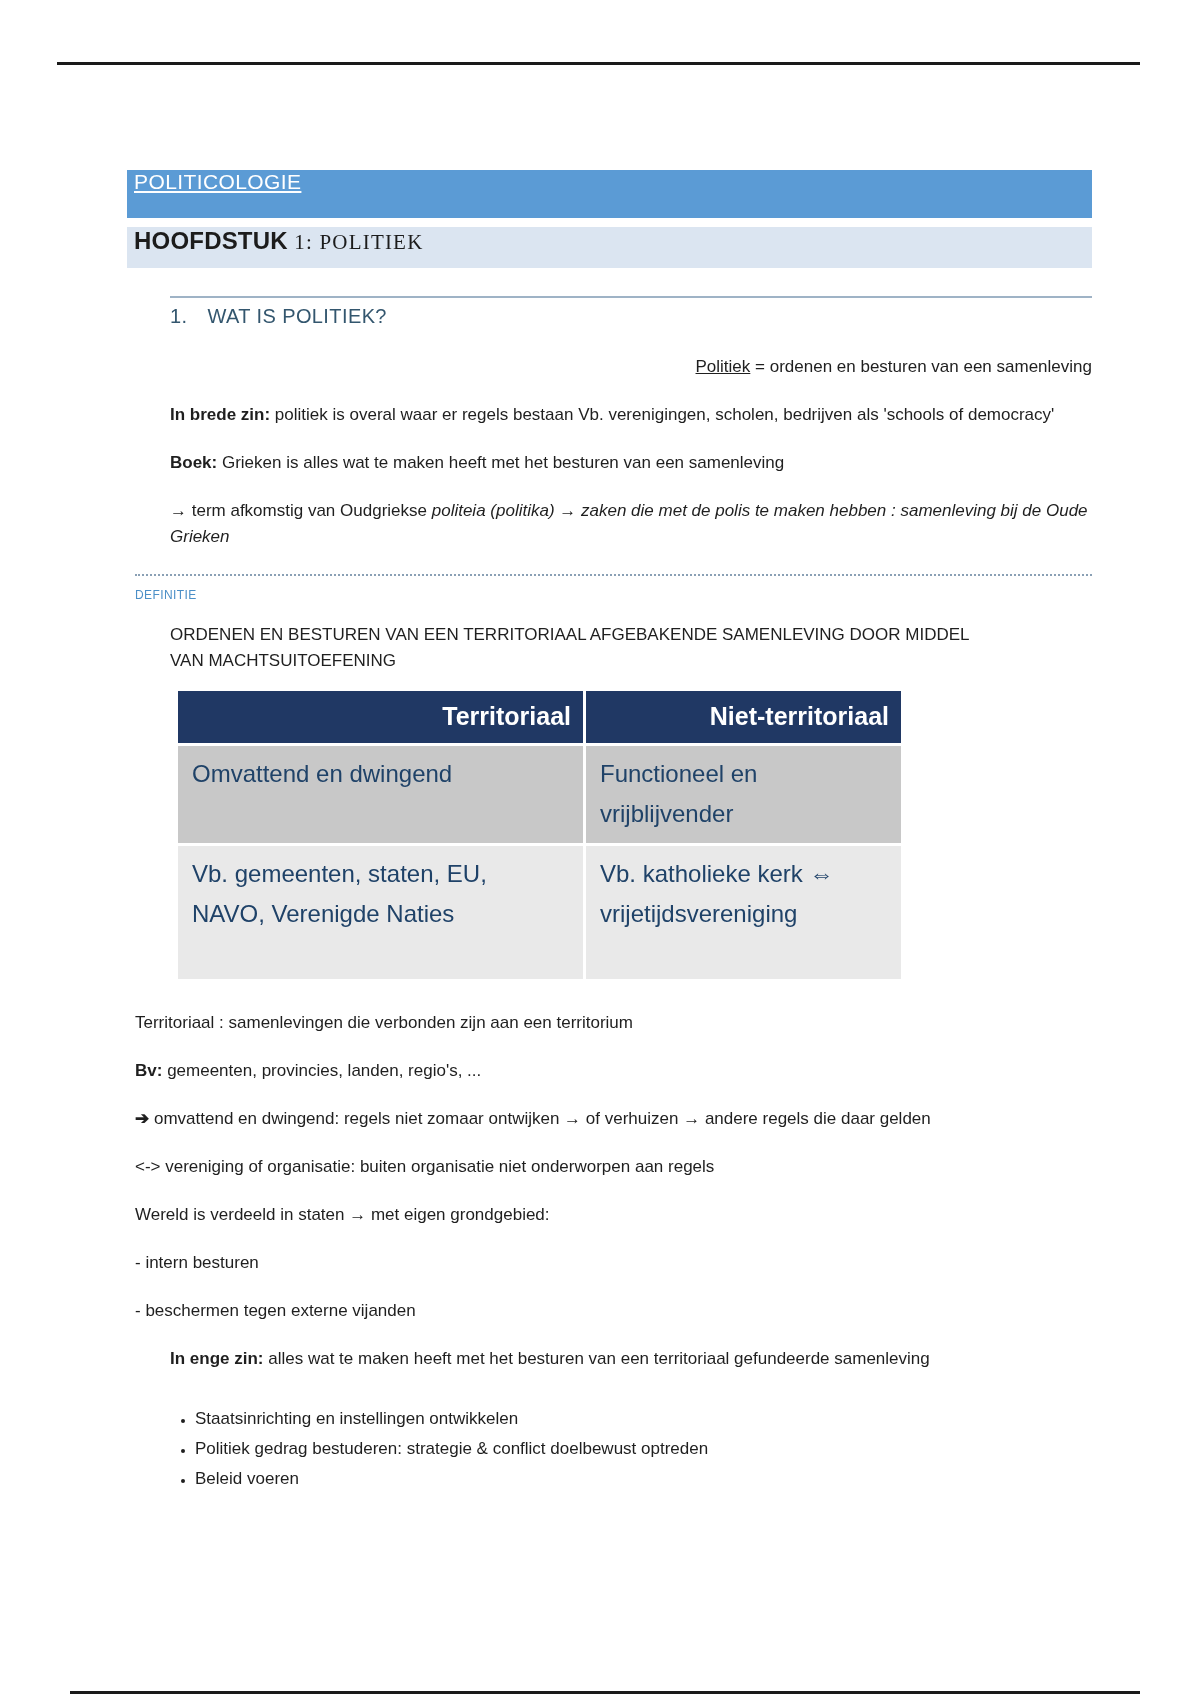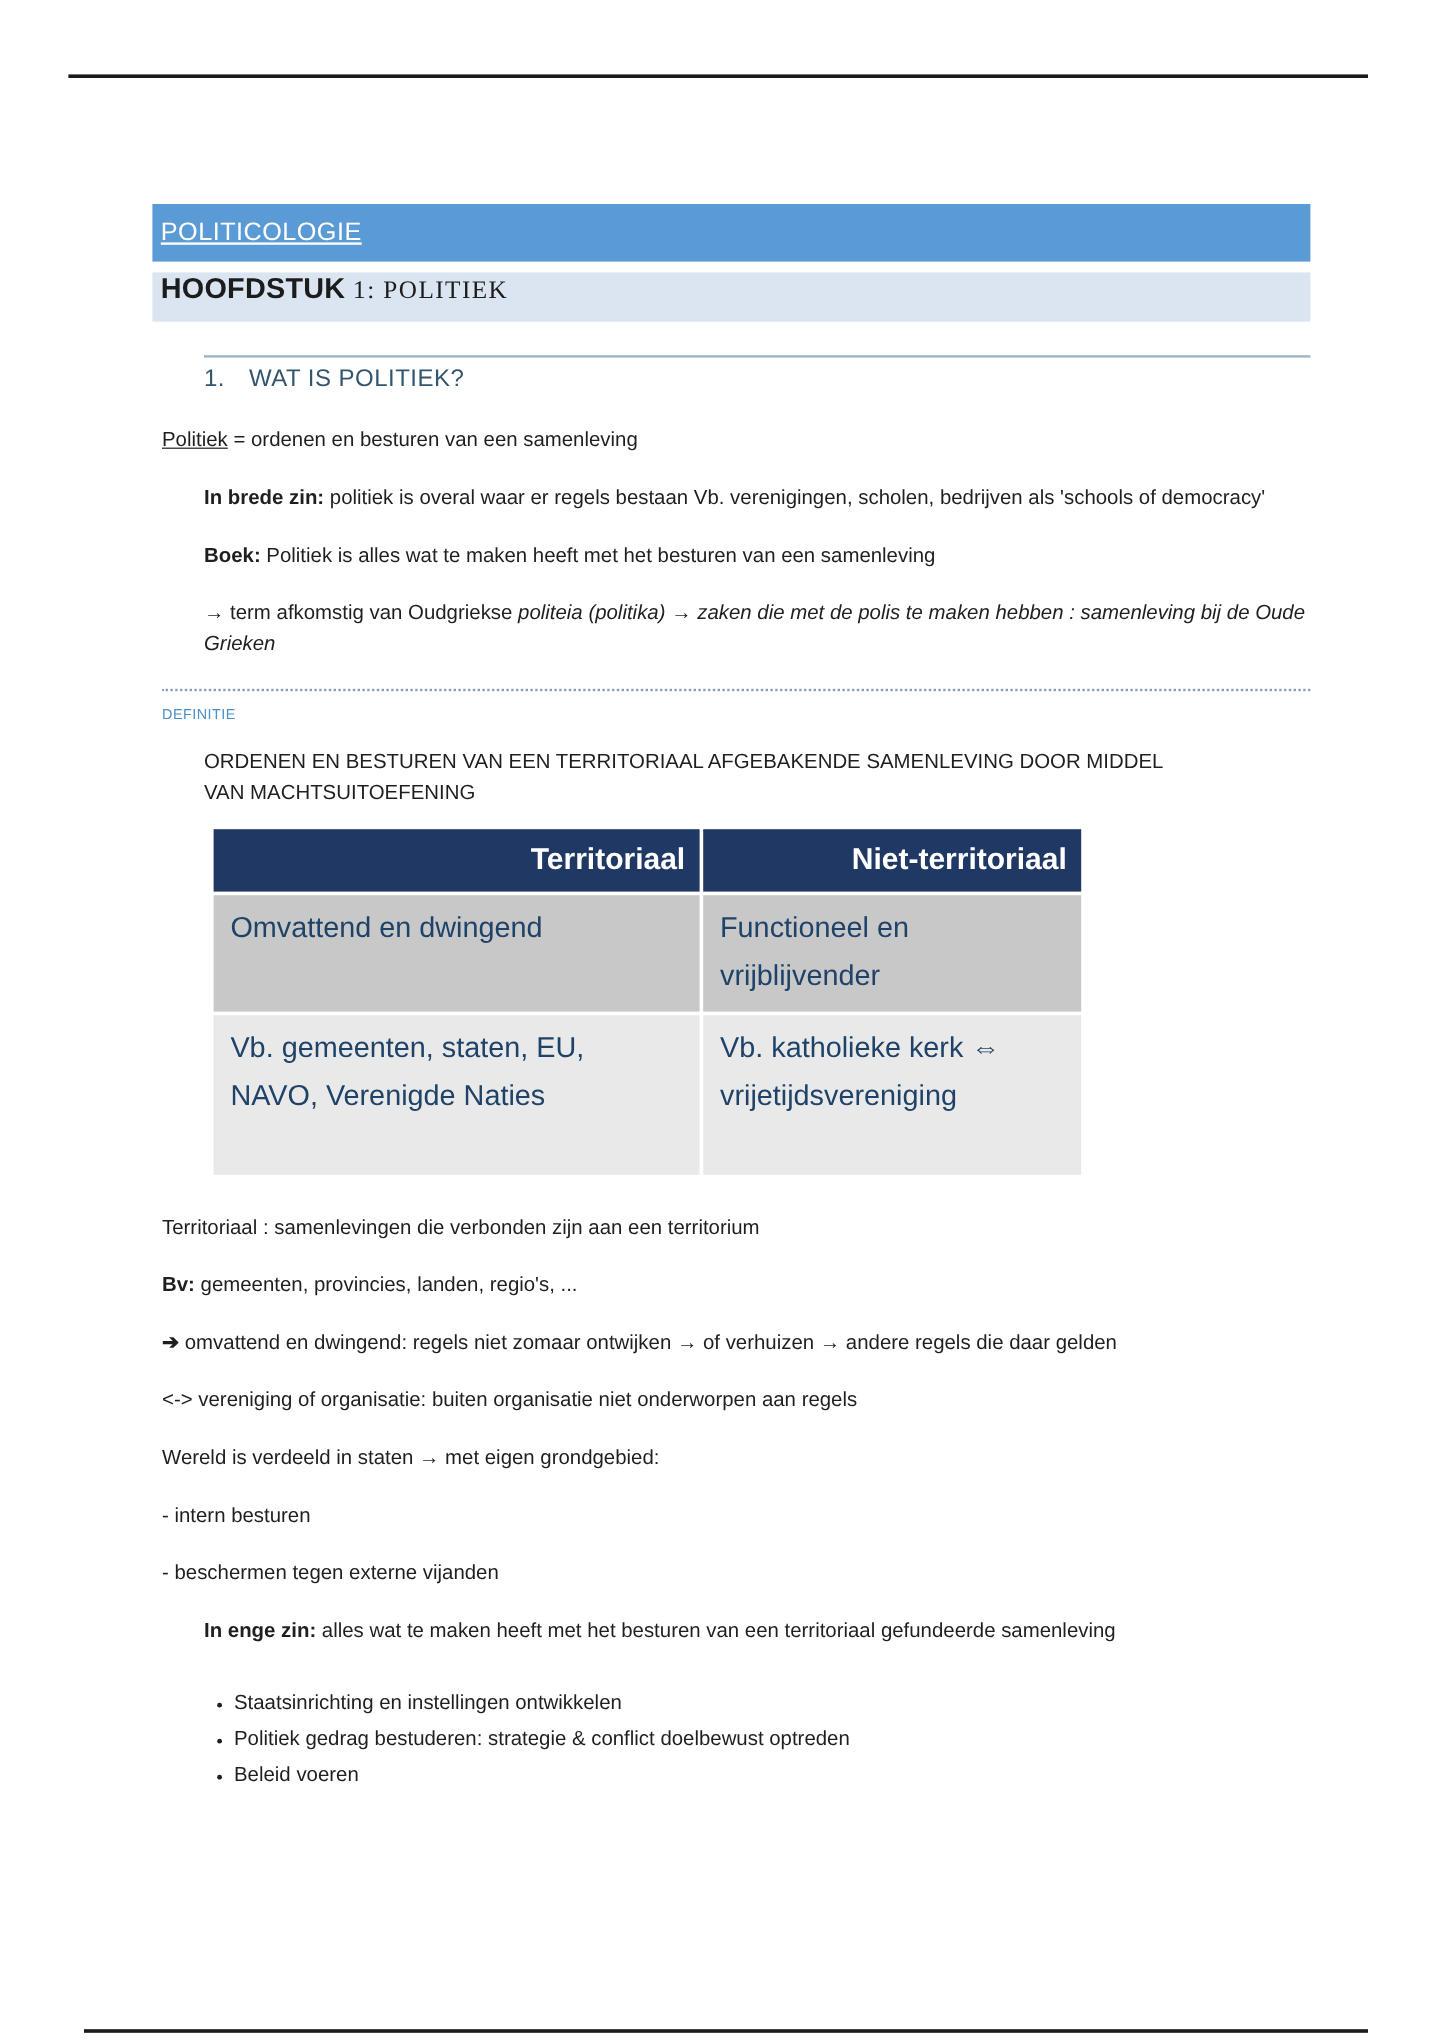--- a/index.html
+++ b/index.html
@@ -7,39 +7,39 @@
     position:relative; width:1200px; height:1700px; background:#ffffff;
     font-family:"Liberation Sans", sans-serif; color:#1f1f1f; overflow:hidden;
   }
   .rule-top    { position:absolute; left:57px;  top:62px;   width:1083px; height:3px; background:#1a1a1a; }
   .rule-bottom { position:absolute; left:70px;  top:1691px; width:1070px; height:3px; background:#1a1a1a; }
 
   .content { position:absolute; left:135px; top:170px; width:957px; }
 
   .banner-blue {
     margin-left:-8px; width:965px; height:48px; box-sizing:border-box;
-    background:var(--banner-blue,#5b9bd5); display:flex; align-items:center; padding-left:7px;
+    background:var(--banner-blue,#5b9bd5); display:flex; padding-left:7px;
   }
   .banner-blue .title { color:#ffffff; font-size:21px; letter-spacing:0.4px; text-decoration:underline; }
 
   .banner-chapter {
     margin-left:-8px; width:965px; height:41px; margin-top:9px; box-sizing:border-box;
     background:var(--banner-light,#dbe5f1); display:flex; align-items:baseline; padding-left:7px;text-align:right;
   }
   .chap-prefix { font-weight:bold; font-size:24px; color:#1c1c1c; letter-spacing:0.2px; }
   .chap-suffix { font-family:"Liberation Serif", serif; font-size:21px; color:#1c1c1c; letter-spacing:1.2px; }
 
   .h2 {
     margin:28px 0 0 35px; border-top:2px solid #9fb3c6; padding-top:7px;
     color:var(--heading,#33566e); font-size:20px; letter-spacing:0.4px;
   }
   .h2 .num { margin-right:20px; }
 
   .p { margin:22px 0 0 0; font-size:17px; line-height:26px; }
-  .p.first { margin-top:26px; }
+  .p.first { margin-top:26px;text-align:right; }
   .indent { margin-left:35px; }
   .run-b { font-weight:bold; }
   .run-i { font-style:italic; }
   .run-u { text-decoration:underline; }
 
   .dotted { margin-top:24px; border-top:2px dotted #8aa0b5; height:0; }
   .definitie { margin-top:12px; font-size:12px; color:var(--definitie,#4b8fc7); letter-spacing:0.4px; }
   .caps-par { max-width:800px; margin-top:20px; }
 
   table.def-table {
@@ -83,21 +83,21 @@
       <span class="chap-prefix">HOOFDSTUK</span>
       <span class="chap-suffix">&nbsp;1: POLITIEK</span>
     </div>
 
     <div class="h2">
       <span class="num">1.</span><span>WAT IS POLITIEK?</span>
     </div>
 
     <p class="p first"><span class="run-u">Politiek</span><span> = ordenen en besturen van een samenleving</span></p>
     <p class="p indent"><span class="run-b">In brede zin:</span><span> politiek is overal waar er regels bestaan Vb. verenigingen, scholen, bedrijven als 'schools of democracy'</span></p>
-    <p class="p indent"><span class="run-b">Boek:</span><span> Politiek is alles wat te maken heeft met het besturen van een samenleving</span></p>
+    <p class="p indent"><span class="run-b">Boek:</span><span> Grieken is alles wat te maken heeft met het besturen van een samenleving</span></p>
     <p class="p indent"><span>→ term afkomstig van Oudgriekse </span><span class="run-i">politeia (politika)</span><span> → </span><span class="run-i">zaken die met de polis te maken hebben : samenleving bij de Oude Grieken</span></p>
 
     <div class="dotted"></div>
     <div class="definitie">DEFINITIE</div>
 
     <p class="p indent caps-par"><span>ORDENEN EN BESTUREN VAN EEN TERRITORIAAL AFGEBAKENDE SAMENLEVING DOOR MIDDEL VAN MACHTSUITOEFENING</span></p>
 
     <table class="def-table">
       <colgroup>
           <col class="c1">

